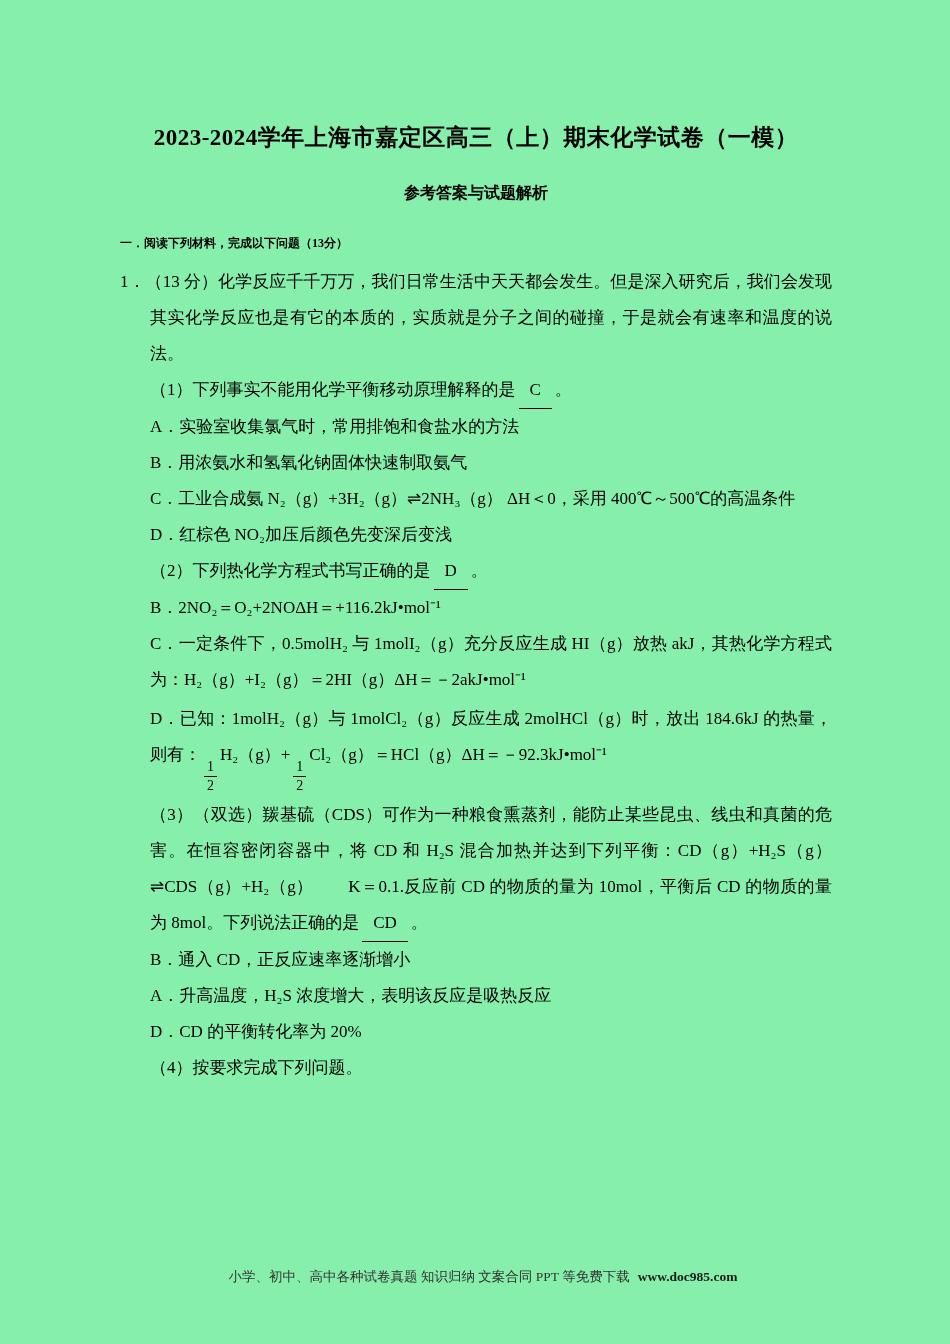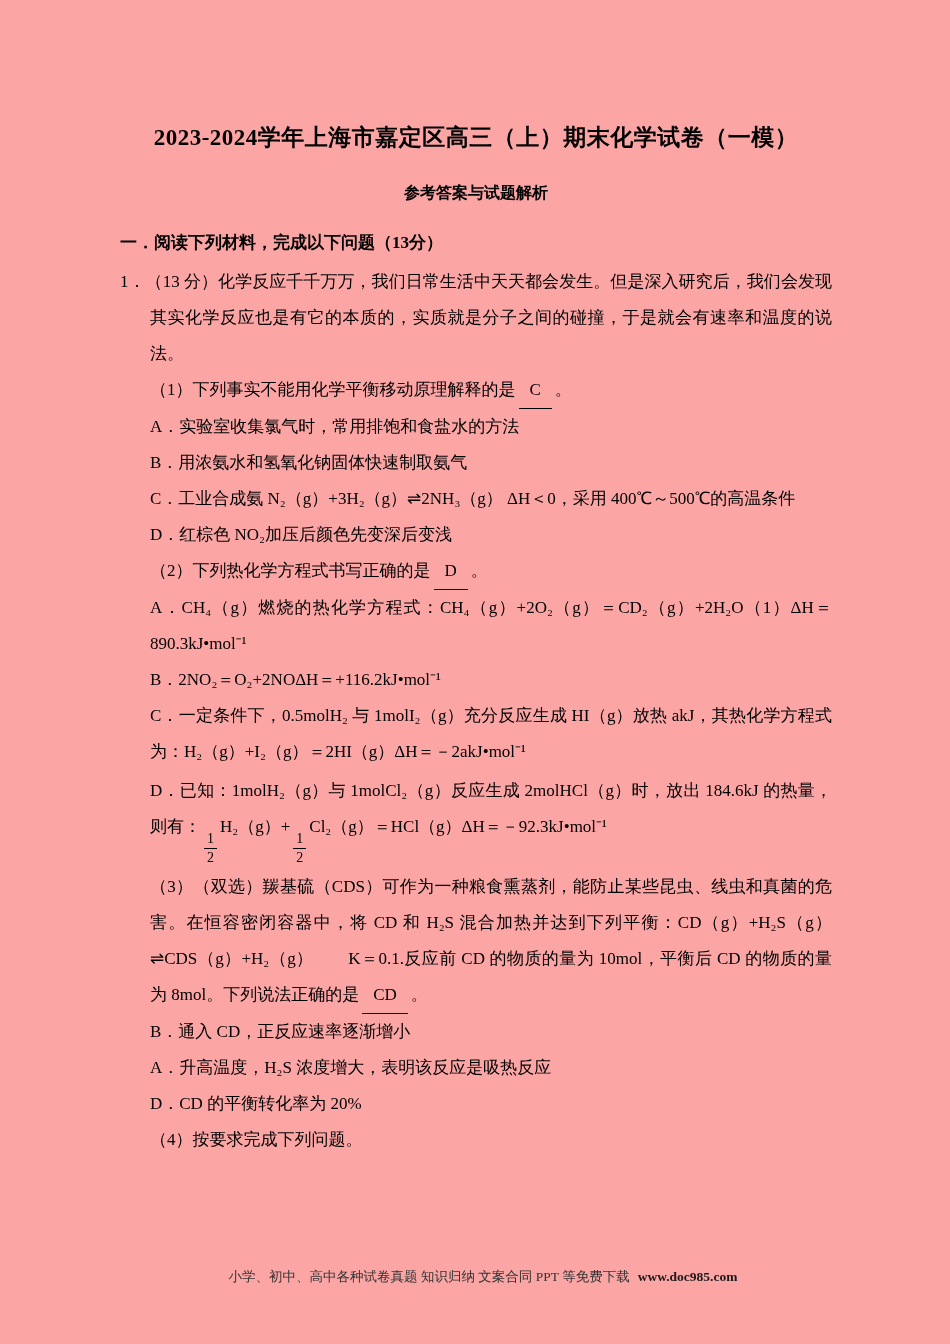--- a/index.html
+++ b/index.html
@@ -6,40 +6,40 @@
   html, body { background: #ffffff; }
   body {
     width: 950px;
     font-family: "Liberation Serif", "DejaVu Serif", serif;
     color: #000000;
   }
   .page {
     position: relative;
     width: 950px;
     height: 1344px;
-    background: #fca5a5;
+    background: #86efac;
     padding: 122px 118px 0 120px;
     overflow: hidden;
   }
   .title {
     font-size: 23px;
     font-weight: bold;
     text-align: center;
     line-height: 1.35;
     margin-bottom: 30px;
     letter-spacing: 0.5px;
   }
   .subtitle {
     font-size: 16px;
     font-weight: bold;
     text-align: center;
     margin-bottom: 24px;
   }
   .section {
-    font-size: 17px;
+    font-size: 12px;
     font-weight: bold;
     line-height: 30px;
     margin-bottom: 6px;
   }
   .body-text p {
     font-size: 17px;
     line-height: 36px;
     text-align: justify;
     font-family: Liberation Serif, serif;
   }
@@ -96,21 +96,20 @@
     <div>
       <p class="indent"><span>（1）下列事实不能用化学平衡移动原理解释的是</span><span class="answer-blank">C</span><span>。</span></p>
       <p class="indent">A．实验室收集氯气时，常用排饱和食盐水的方法</p>
       <p class="indent">B．用浓氨水和氢氧化钠固体快速制取氨气</p>
       <p class="indent">C．工业合成氨 N₂（g）+3H₂（g）⇌2NH₃（g） ΔH＜0，采用 400℃～500℃的高温条件</p>
       <p class="indent">D．红棕色 NO₂加压后颜色先变深后变浅</p>
     </div>
 
     <div>
       <p class="indent"><span>（2）下列热化学方程式书写正确的是</span><span class="answer-blank">D</span><span>。</span></p>
-      <p class="indent">A．CH₄（g）燃烧的热化学方程式：CH₄（g）+2O₂（g）＝CD₂（g）+2H₂O（1）ΔH＝890.3kJ•mol⁻¹</p>
       <p class="indent">B．2NO₂＝O₂+2NOΔH＝+116.2kJ•mol⁻¹</p>
       <p class="indent">C．一定条件下，0.5molH₂ 与 1molI₂（g）充分反应生成 HI（g）放热 akJ，其热化学方程式为：H₂（g）+I₂（g）＝2HI（g）ΔH＝－2akJ•mol⁻¹</p>
       <p class="indent option-d-line"><span>D．已知：1molH₂（g）与 1molCl₂（g）反应生成 2molHCl（g）时，放出 184.6kJ 的热量，则有：</span><span class="frac">
             <span class="num">1</span>
             <span class="den">2</span>
           </span><span>H₂（g）+</span><span class="frac">
             <span class="num">1</span>
             <span class="den">2</span>
           </span><span>Cl₂（g）＝HCl（g）ΔH＝－92.3kJ•mol⁻¹</span></p>
     </div>

